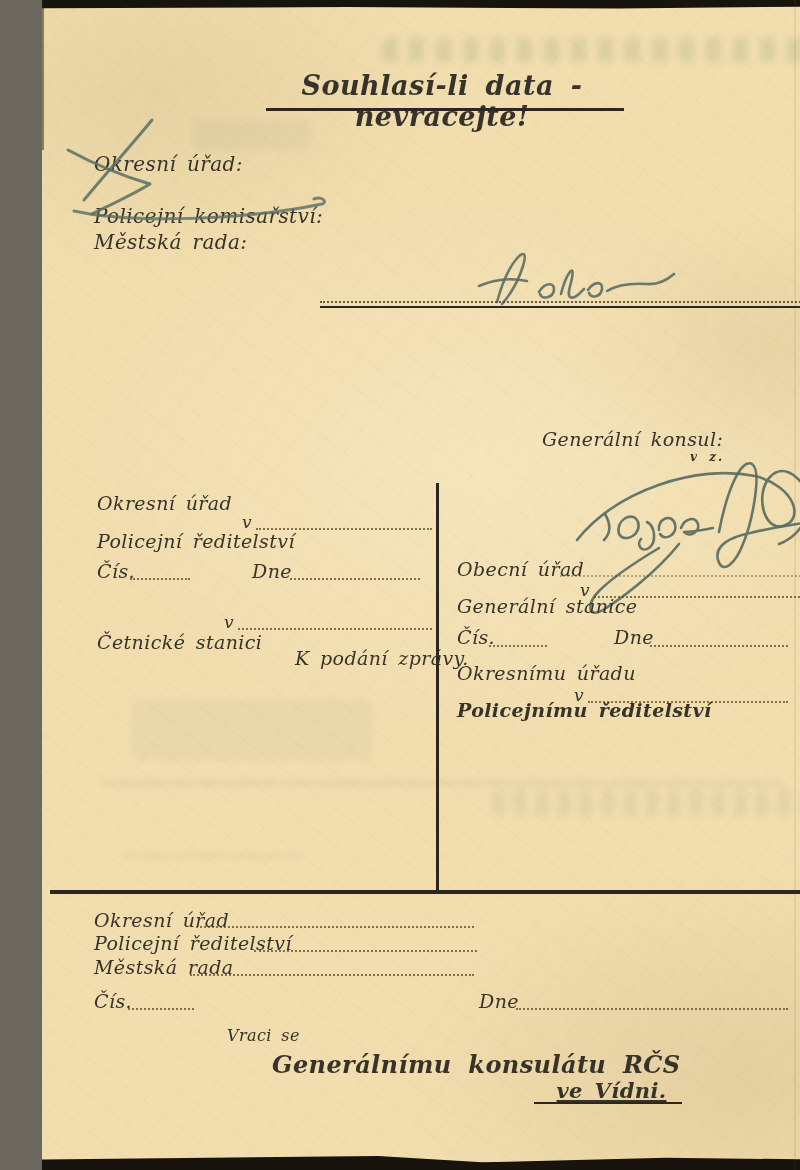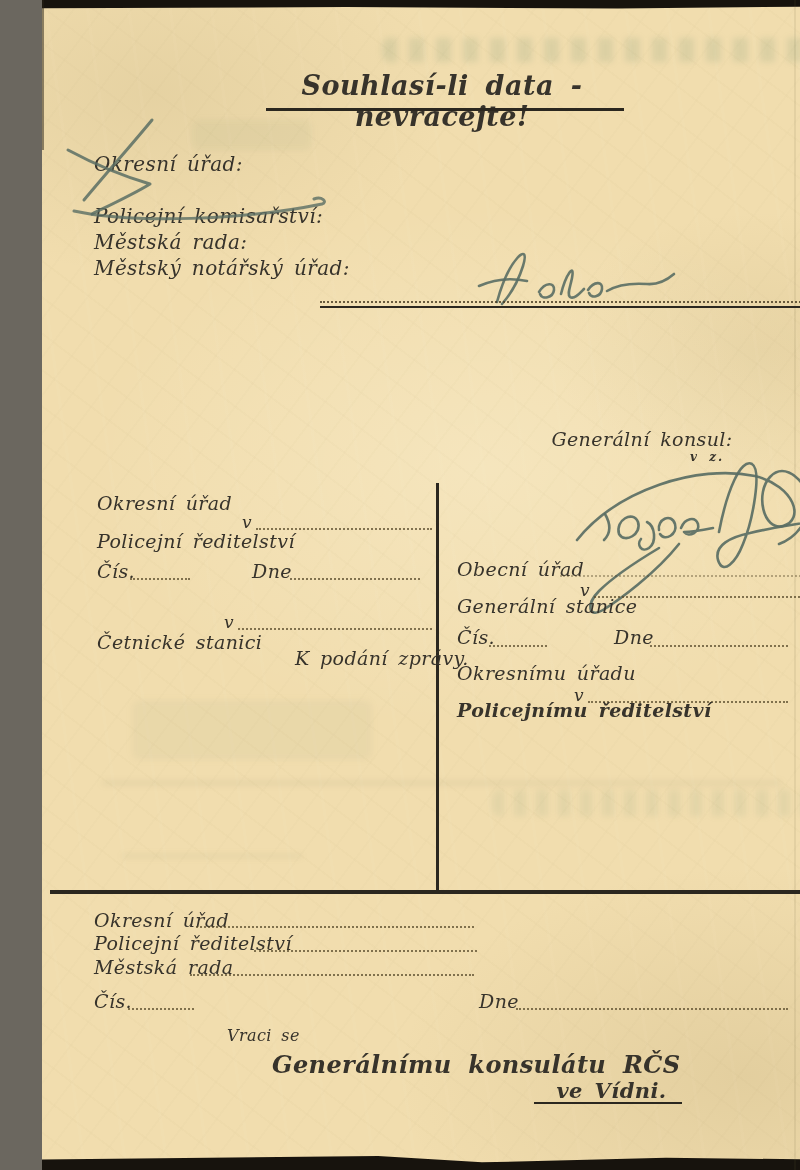--- a/index.html
+++ b/index.html
@@ -60,42 +60,41 @@
   <div class="blob" style="left:80px;top:855px;width:180px;height:2px;background:rgba(100,110,80,.16);"></div>
   <div class="blob" style="left:90px;top:700px;width:240px;height:60px;background:rgba(120,140,105,.06);"></div>
   <div class="blob" style="left:150px;top:120px;width:120px;height:30px;background:rgba(120,140,105,.07);"></div>
 
   <div class="title">Souhlasí-li data - nevracejte!</div>
   <div class="rule" style="left:224px;top:108px;width:358px;height:3px;"></div>
 
   <div class="lbl" style="left:52px;top:152px;font-size:20px;">Okresní úřad:</div>
   <div class="lbl" style="left:52px;top:204px;font-size:20px;">Policejní komisařství:</div>
   <div class="lbl" style="left:52px;top:230px;font-size:20px;">Městská rada:</div>
-  <div class="lbl" style="left:52px;top:256px;font-size:20px;">Městský notářský úřad:</div>
 
   <svg class="hand" style="left:12px;top:112px;" width="290" height="115" viewBox="0 0 290 115">
     <path d="M98,8 C80,30 55,58 30,88" stroke-width="3" opacity=".85"></path>
     <path d="M14,38 C40,52 62,62 96,72 C80,82 50,96 38,102" stroke-width="3" opacity=".85"></path>
     <path d="M20,99 C80,112 190,108 268,92 C274,90 268,84 260,87" stroke-width="3" opacity=".8"></path>
   </svg>
 
   <svg class="hand" style="left:425px;top:236px;" width="215" height="75" viewBox="0 0 215 75" role="img" aria-label="Praha">
     <path d="M30,66 C42,22 64,4 56,30 C51,46 42,60 35,68" stroke-width="2.6" opacity=".9"></path>
     <path d="M12,50 C30,42 46,42 60,45" stroke-width="2.6" opacity=".9"></path>
     <path d="M72,56 C78,46 88,46 87,54 C86,62 75,64 73,58" stroke-width="2.6" opacity=".9"></path>
     <path d="M94,58 C99,38 108,26 105,42 C103,52 100,58 103,61 C107,64 113,57 117,53" stroke-width="2.6" opacity=".9"></path>
     <path d="M121,54 C127,45 136,45 135,53 C134,61 124,63 122,57" stroke-width="2.6" opacity=".9"></path>
     <path d="M140,55 C150,49 166,47 180,48 C192,49 200,44 207,38" stroke-width="2.6" opacity=".9"></path>
   </svg>
 
   <div class="dot" style="left:278px;top:301px;width:517px;border-bottom-color:rgba(70,58,32,.8);"></div>
   <div class="rule" style="left:278px;top:306px;width:517px;height:2px;"></div>
 
 
-  <div class="lbl" style="left:480px;top:428px;width:240px;text-align:center;">Generální konsul:</div>
+  <div class="lbl" style="left:500px;top:428px;width:240px;text-align:left;">Generální konsul:</div>
   <div class="lbl" style="left:648px;top:450px;font-size:12px;font-weight:bold;letter-spacing:2px;font-style:italic;">v z.</div>
 
   <svg class="hand" style="left:515px;top:448px;" width="285" height="180" viewBox="0 0 285 180">
     <path d="M20,92 C60,42 140,16 198,28 C238,38 248,72 226,78 C206,83 198,45 213,29 C224,17 240,24 250,44 C258,62 244,88 222,96" stroke-width="2.6" opacity=".92"></path>
     <path d="M48,66 C55,78 53,86 47,92" stroke-width="2.6" opacity=".92"></path>
     <path d="M62,86 C58,72 76,62 81,74 C85,86 68,96 62,86" stroke-width="2.6" opacity=".92"></path>
     <path d="M90,74 C98,78 100,94 92,100 C85,105 79,97 84,91" stroke-width="2.6" opacity=".92"></path>
     <path d="M102,82 C100,72 114,64 118,76 C121,86 108,94 103,86" stroke-width="2.6" opacity=".92"></path>
     <path d="M124,80 C128,70 138,68 141,76 C143,84 132,90 127,84 C134,84 146,82 156,80" stroke-width="2.6" opacity=".92"></path>
     <path d="M162,84 C170,42 184,10 195,16 C205,22 196,72 186,96 C179,114 166,128 161,112 C157,97 174,89 193,85 C218,79 256,73 280,71" stroke-width="2.6" opacity=".92"></path>
@@ -139,15 +138,15 @@
   <div class="dot" style="left:212px;top:950px;width:223px;"></div>
   <div class="lbl" style="left:52px;top:956px;">Městská rada</div>
   <div class="dot" style="left:148px;top:974px;width:284px;"></div>
   <div class="lbl" style="left:52px;top:990px;">Čís.</div>
   <div class="dot" style="left:86px;top:1008px;width:66px;"></div>
   <div class="lbl" style="left:437px;top:990px;">Dne</div>
   <div class="dot" style="left:474px;top:1008px;width:272px;"></div>
 
   <div class="lbl" style="left:185px;top:1026px;font-size:16px;">Vraci se</div>
   <div class="lbl" style="left:230px;top:1050px;width:400px;text-align:center;font-size:24px;font-weight:bold;word-spacing:8px;">Generálnímu konsulátu RČS</div>
-  <div class="lbl" style="left:497px;top:1078px;width:145px;text-align:center;font-size:21px;font-weight:bold;">ve Vídni.</div>
+  <div class="lbl" style="left:497px;top:1078px;width:145px;text-align:center;font-size:21px;font-weight:bold;text-decoration:underline;">ve Vídni.</div>
   <div class="rule" style="left:492px;top:1102px;width:148px;height:2px;"></div>
 </div>
 
 </body></html>

